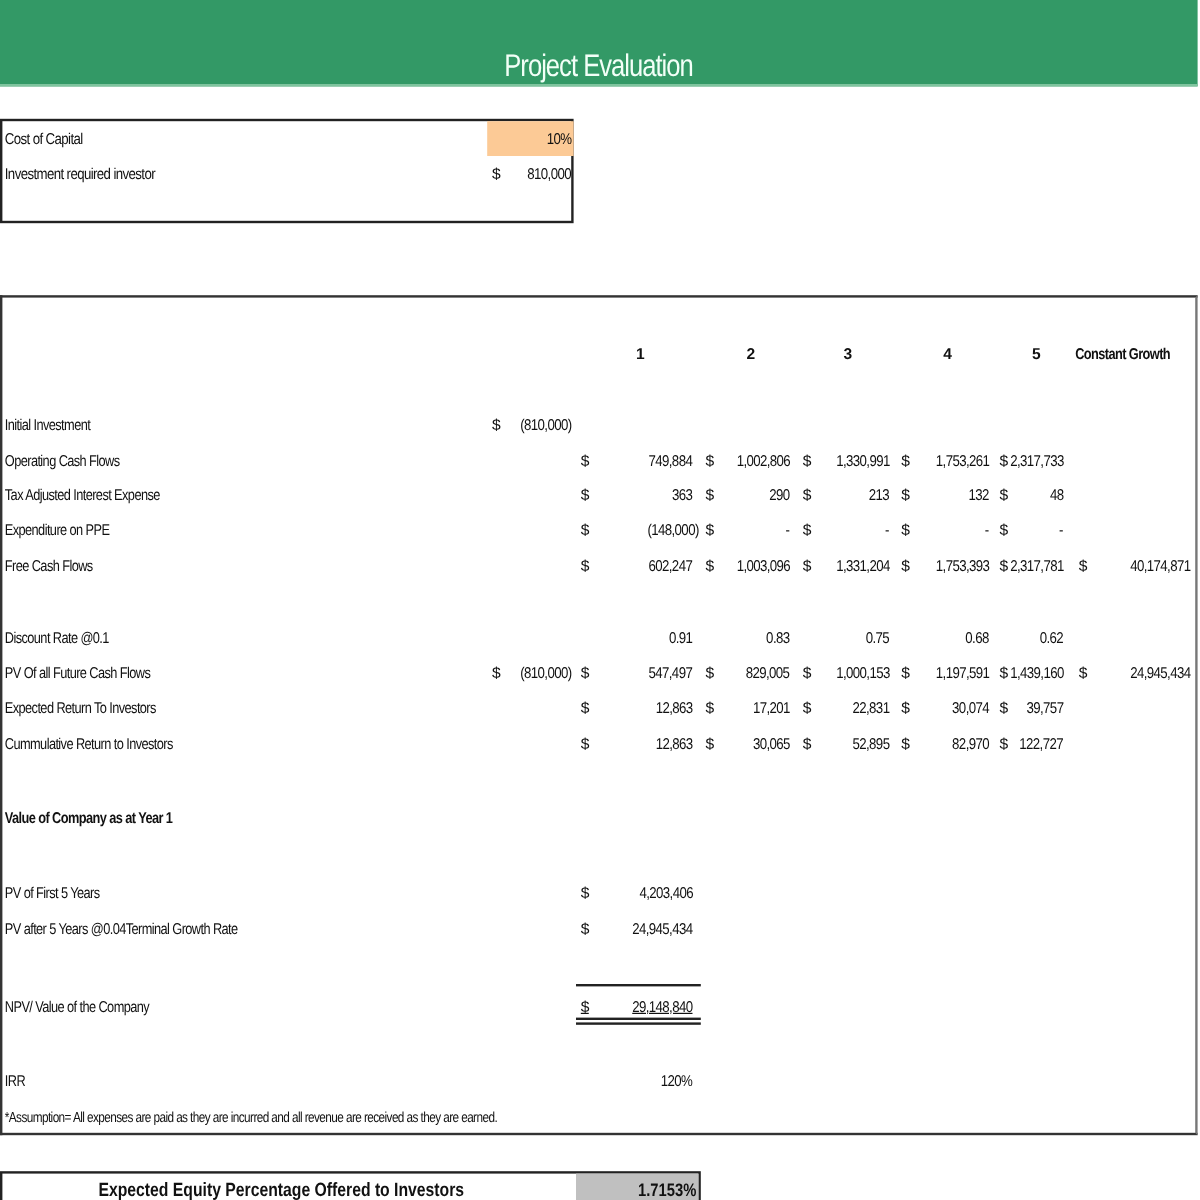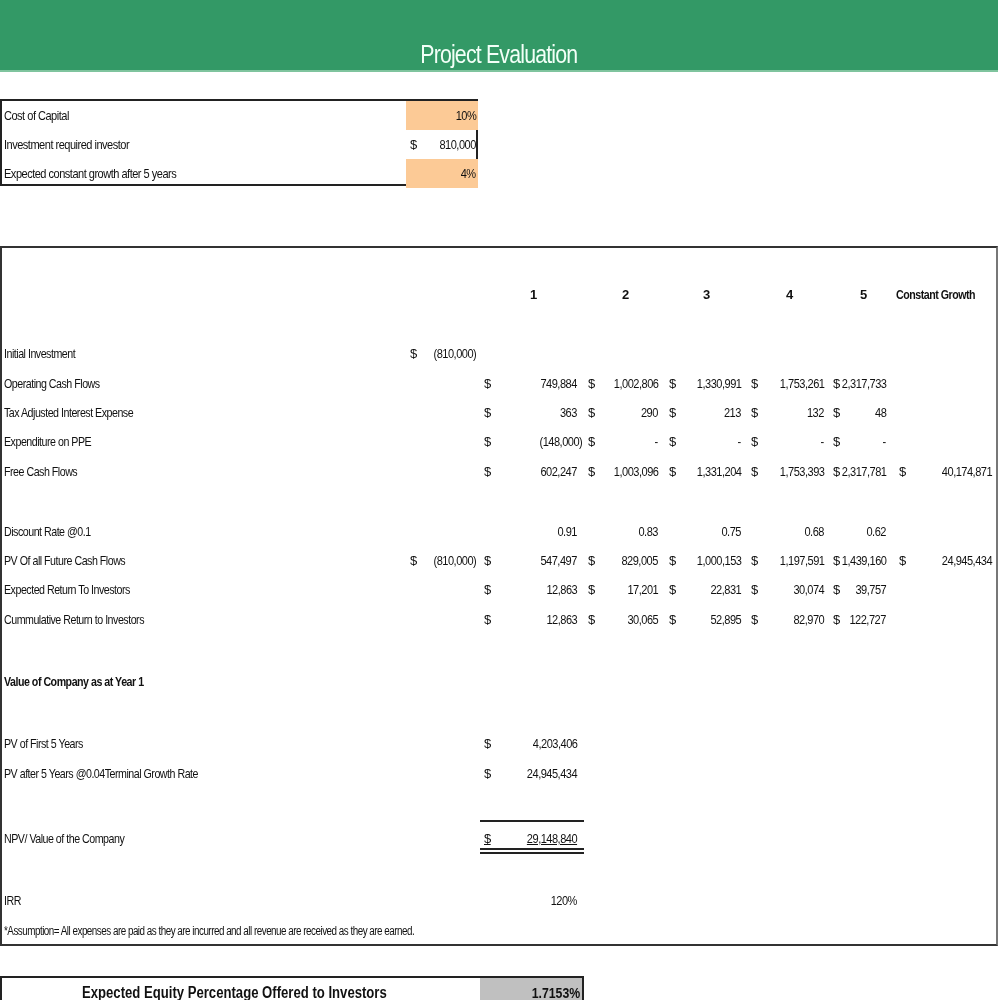--- a/index.html
+++ b/index.html
@@ -46,26 +46,20 @@
     <span class="label">Cost of Capital</span>
     <div class="valcell orange">
       <span class="val">10%</span>
     </div>
   </div>
   <div class="row" style="top:29px">
     <span class="label">Investment required investor</span>
     <div class="valcell">
       <span class="cur" style="left:4px">$</span>
       <span class="val">810,000</span>
-    </div>
-  </div>
-  <div class="row" style="top:58px">
-    <span class="label">Expected constant growth after 5 years</span>
-    <div class="valcell orange">
-      <span class="val">4%</span>
     </div>
   </div>
 </div>
 
 <div class="main">
 
   <span class="t bold" style="left:528px;top:39px">1</span>
   <span class="t bold" style="left:620px;top:39px">2</span>
   <span class="t bold" style="left:701px;top:39px">3</span>
   <span class="t bold" style="left:784px;top:39px">4</span>

